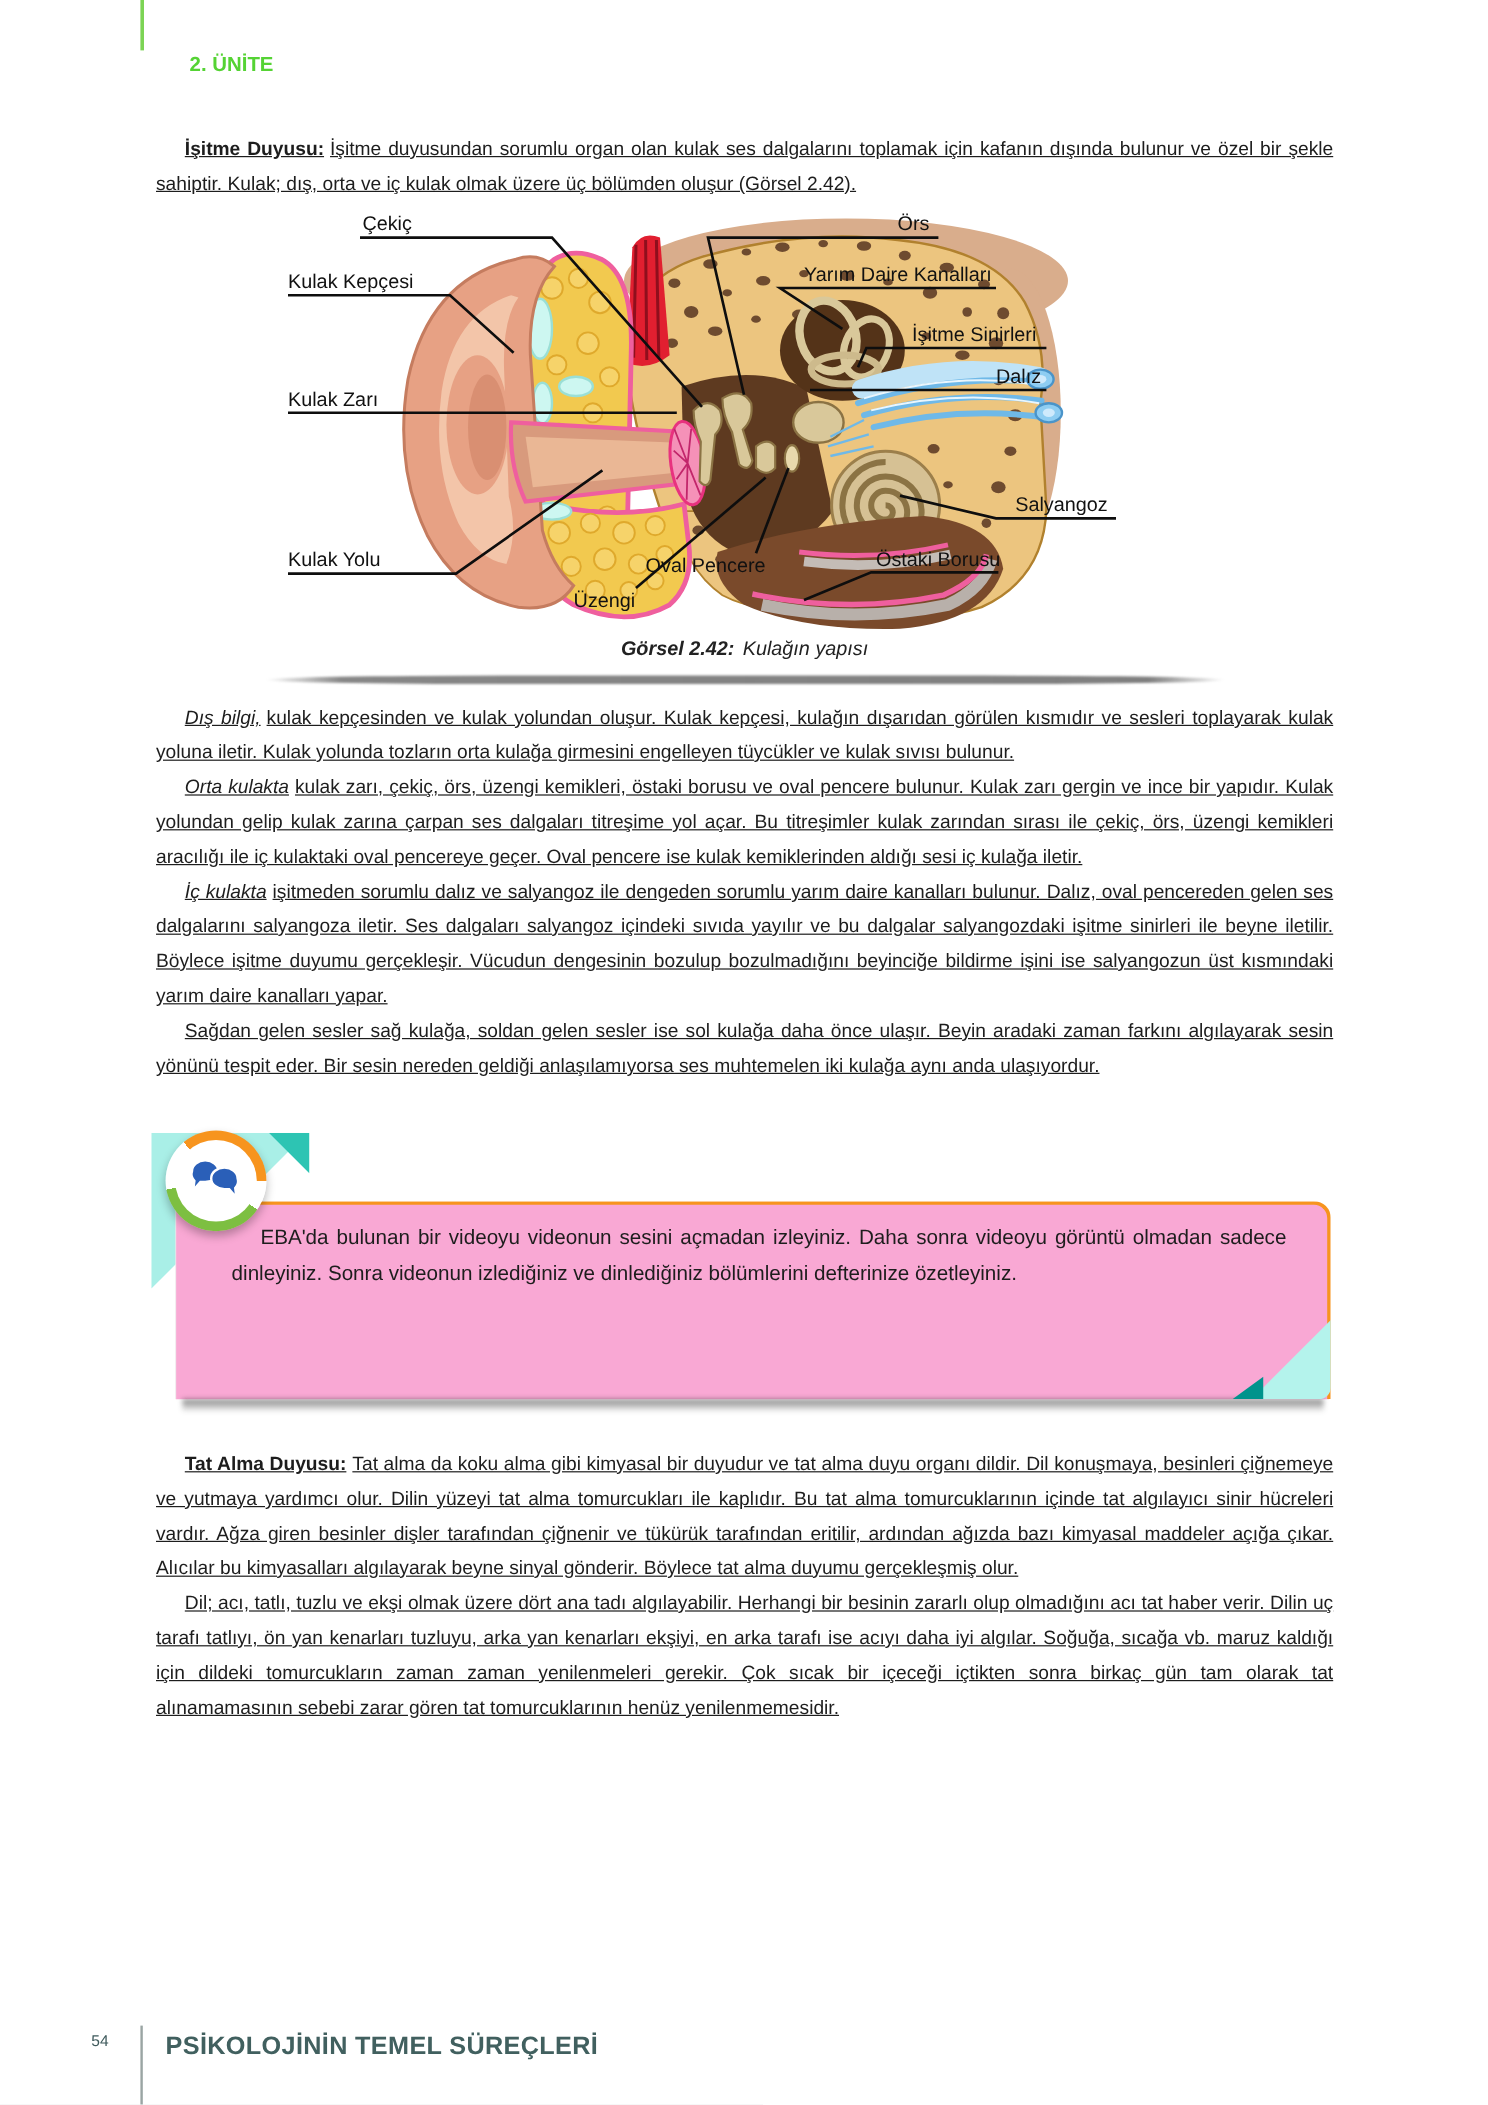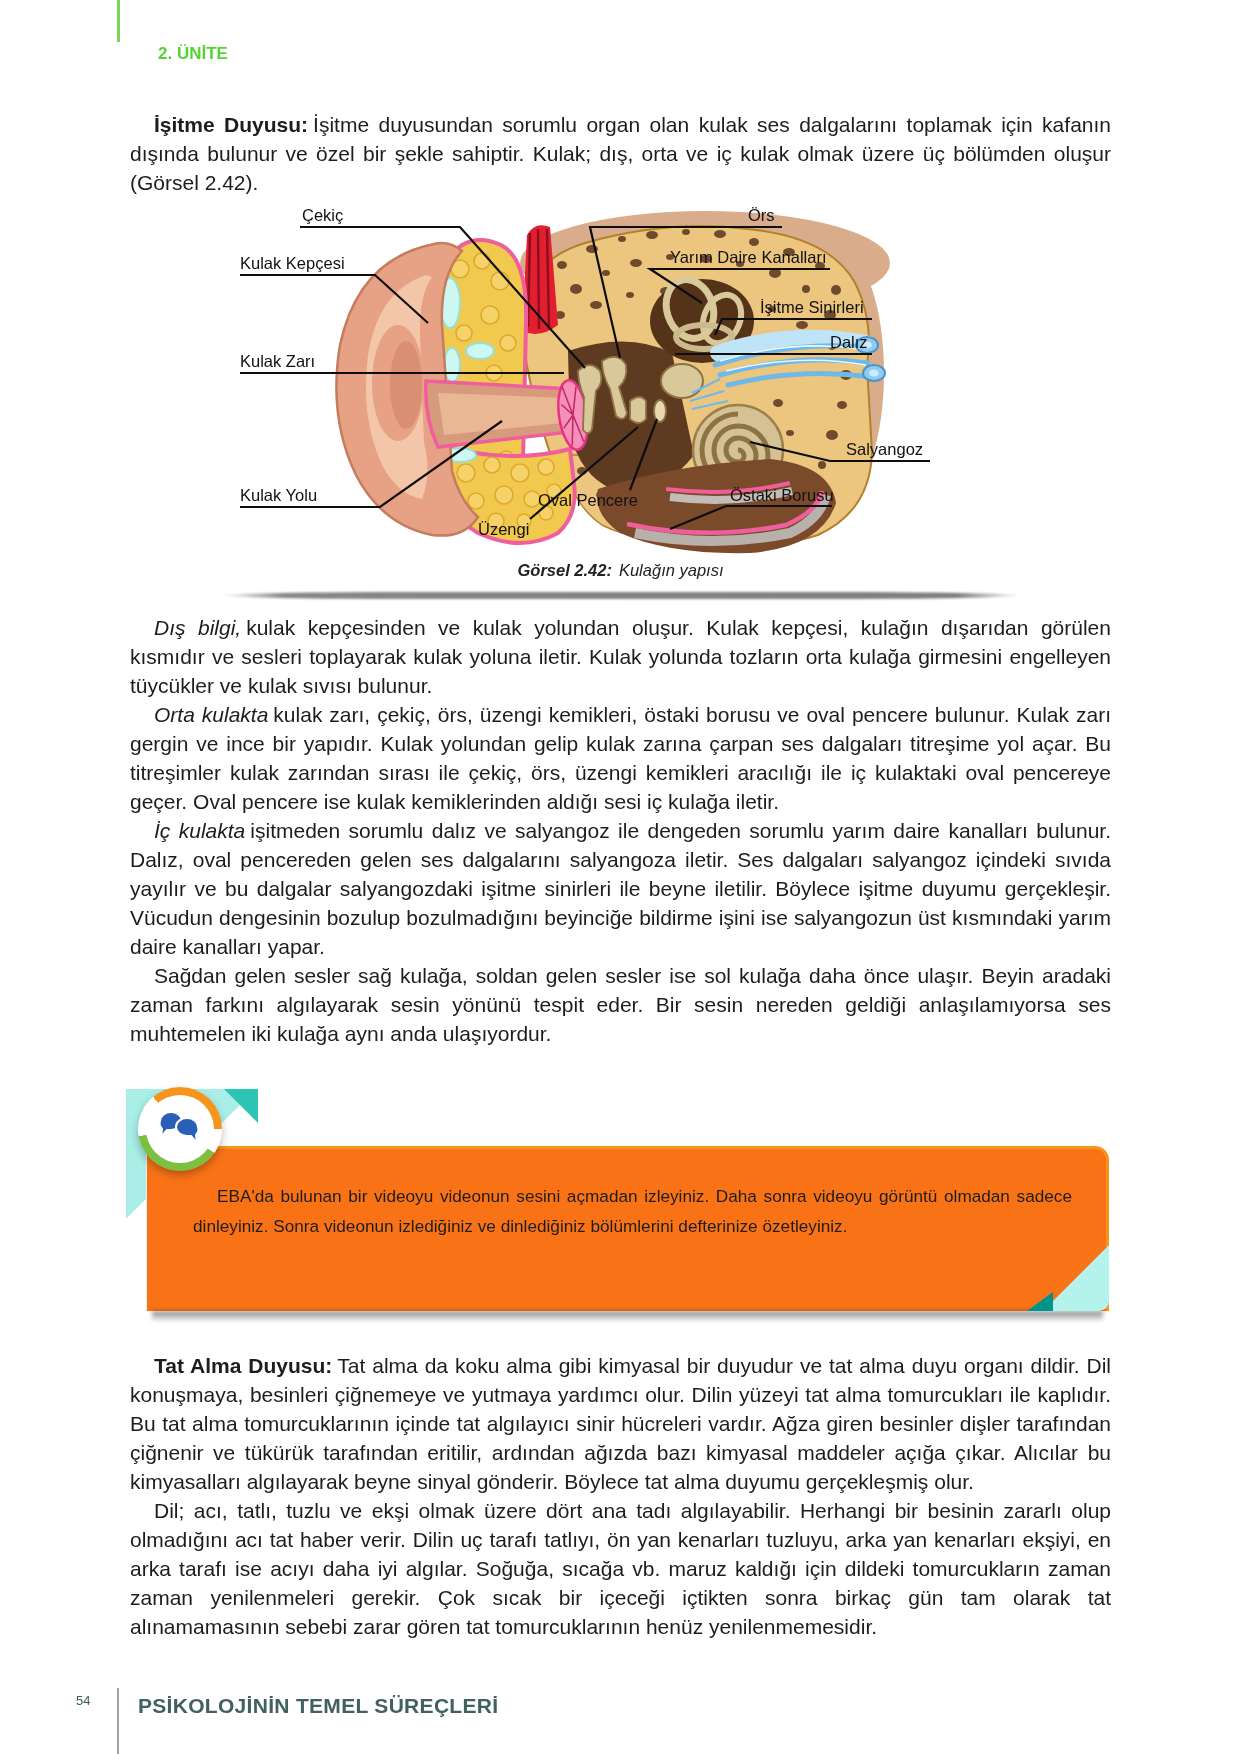--- a/index.html
+++ b/index.html
@@ -1,21 +1,21 @@
 <!DOCTYPE html>
 <html><head>
 <meta charset="utf-8">
 <style>
   html,body{margin:0;padding:0;background:#e9e9e9;}
   .page{position:relative;width:1240px;height:1754px;background:#ffffff;margin:0 auto;
         font-family:"Liberation Sans",sans-serif;color:#1d1d1d;overflow:hidden;}
   .top-rule{position:absolute;left:117px;top:0;width:3px;height:42px;background:#7cd455;}
   .unit-label{position:absolute;left:113px;top:44px;font-size:17px;font-weight:bold;color:#55d334;margin-left:45px;}
   .col{position:absolute;left:130px;top:110px;width:981px;}
-  p.body{font-size:21px;line-height:29px;text-align:justify;margin:0;text-indent:24px;}
+  p.body{font-size:16px;line-height:29px;text-align:justify;margin:0;text-indent:24px;text-decoration:underline;}
   .lead-b{font-weight:bold;padding-right:5px;}
   .lead-i{font-style:italic;padding-right:5px;}
 
   .fig{position:relative;height:352px;margin-top:6px;}
   .fig svg{position:absolute;left:0;top:0;}
   .fig-label{font-size:16.5px;fill:#111;}
   .caption{text-align:center;margin-top:6px;font-size:16.5px;font-family:Liberation Sans, sans-serif;font-style:italic;color:#222;}
   .cap-label{font-weight:bold;padding-right:7px;}
   .divider{height:7px;width:800px;margin:12px auto 14px auto;border-radius:50%/100%;
      background:linear-gradient(90deg,rgba(130,130,130,0) 0%,rgba(105,105,105,.8) 8%,rgba(105,105,105,.85) 92%,rgba(130,130,130,0) 100%);
@@ -24,23 +24,23 @@
   .activity{position:relative;margin-top:39px;height:238px;}
   .act-tri{position:absolute;left:-4px;top:2px;width:130px;height:130px;background:#a9efe7;clip-path:polygon(0 0,100% 0,0 100%);}
   .act-tri-dark{position:absolute;left:94px;top:2px;width:34px;height:34px;background:#2dc4b3;clip-path:polygon(0 0,100% 0,100% 100%);}
   .act-badge{position:absolute;left:8px;top:0;width:84px;height:84px;border-radius:50%;
      background:conic-gradient(from 320deg,#f7941e 0deg 130deg,#ffffff 130deg 165deg,#7dbf41 165deg 300deg,#ffffff 300deg 360deg);
      box-shadow:0 4px 8px rgba(0,0,0,.28);}
   .act-badge::after{content:"";position:absolute;inset:8px;background:#fff;border-radius:50%;}
   .act-badge svg{position:absolute;left:18px;top:22px;z-index:2;}
   .act-tab{position:absolute;left:74px;top:22px;height:38px;width:262px;background:#f7941e;border-radius:6px 18px 0 0;
      color:#fff;font-weight:bold;font-size:18.5px;line-height:39px;padding-left:40px;box-sizing:border-box;letter-spacing:.2px;}
-  .act-box{position:absolute;left:16px;top:59px;right:2px;bottom:14px;background:#f97316;
+  .act-box{position:absolute;left:16px;top:59px;right:2px;bottom:14px;background:#f9a8d4;
      border-top:3px solid #f7941e;border-right:3px solid #f7941e;border-left:1px solid #ececec;border-radius:0 14px 0 0;
-     padding:32px 34px 0 46px;box-sizing:border-box;font-size:17.2px;line-height:30px;text-align:justify;}
+     padding:12px 34px 0 46px;box-sizing:border-box;font-size:17.2px;line-height:30px;text-align:justify;}
   .act-box p{margin:0;text-indent:24px;}
   .act-q{font-weight:bold;}
   .act-shadow{position:absolute;left:22px;right:8px;bottom:3px;height:11px;
      background:linear-gradient(to bottom,rgba(30,30,30,.55),rgba(30,30,30,0));filter:blur(2px);}
   .act-fold{position:absolute;right:2px;bottom:14px;width:66px;height:66px;background:#b4f3ec;
      clip-path:polygon(100% 0,100% 100%,0 100%);border-radius:0 0 10px 0;}
   .act-fold-dark{position:absolute;right:58px;bottom:14px;width:26px;height:19px;background:#00938c;
      clip-path:polygon(0 100%,100% 0,100% 100%);}
 
   .taste-p{margin-top:26px !important;}

